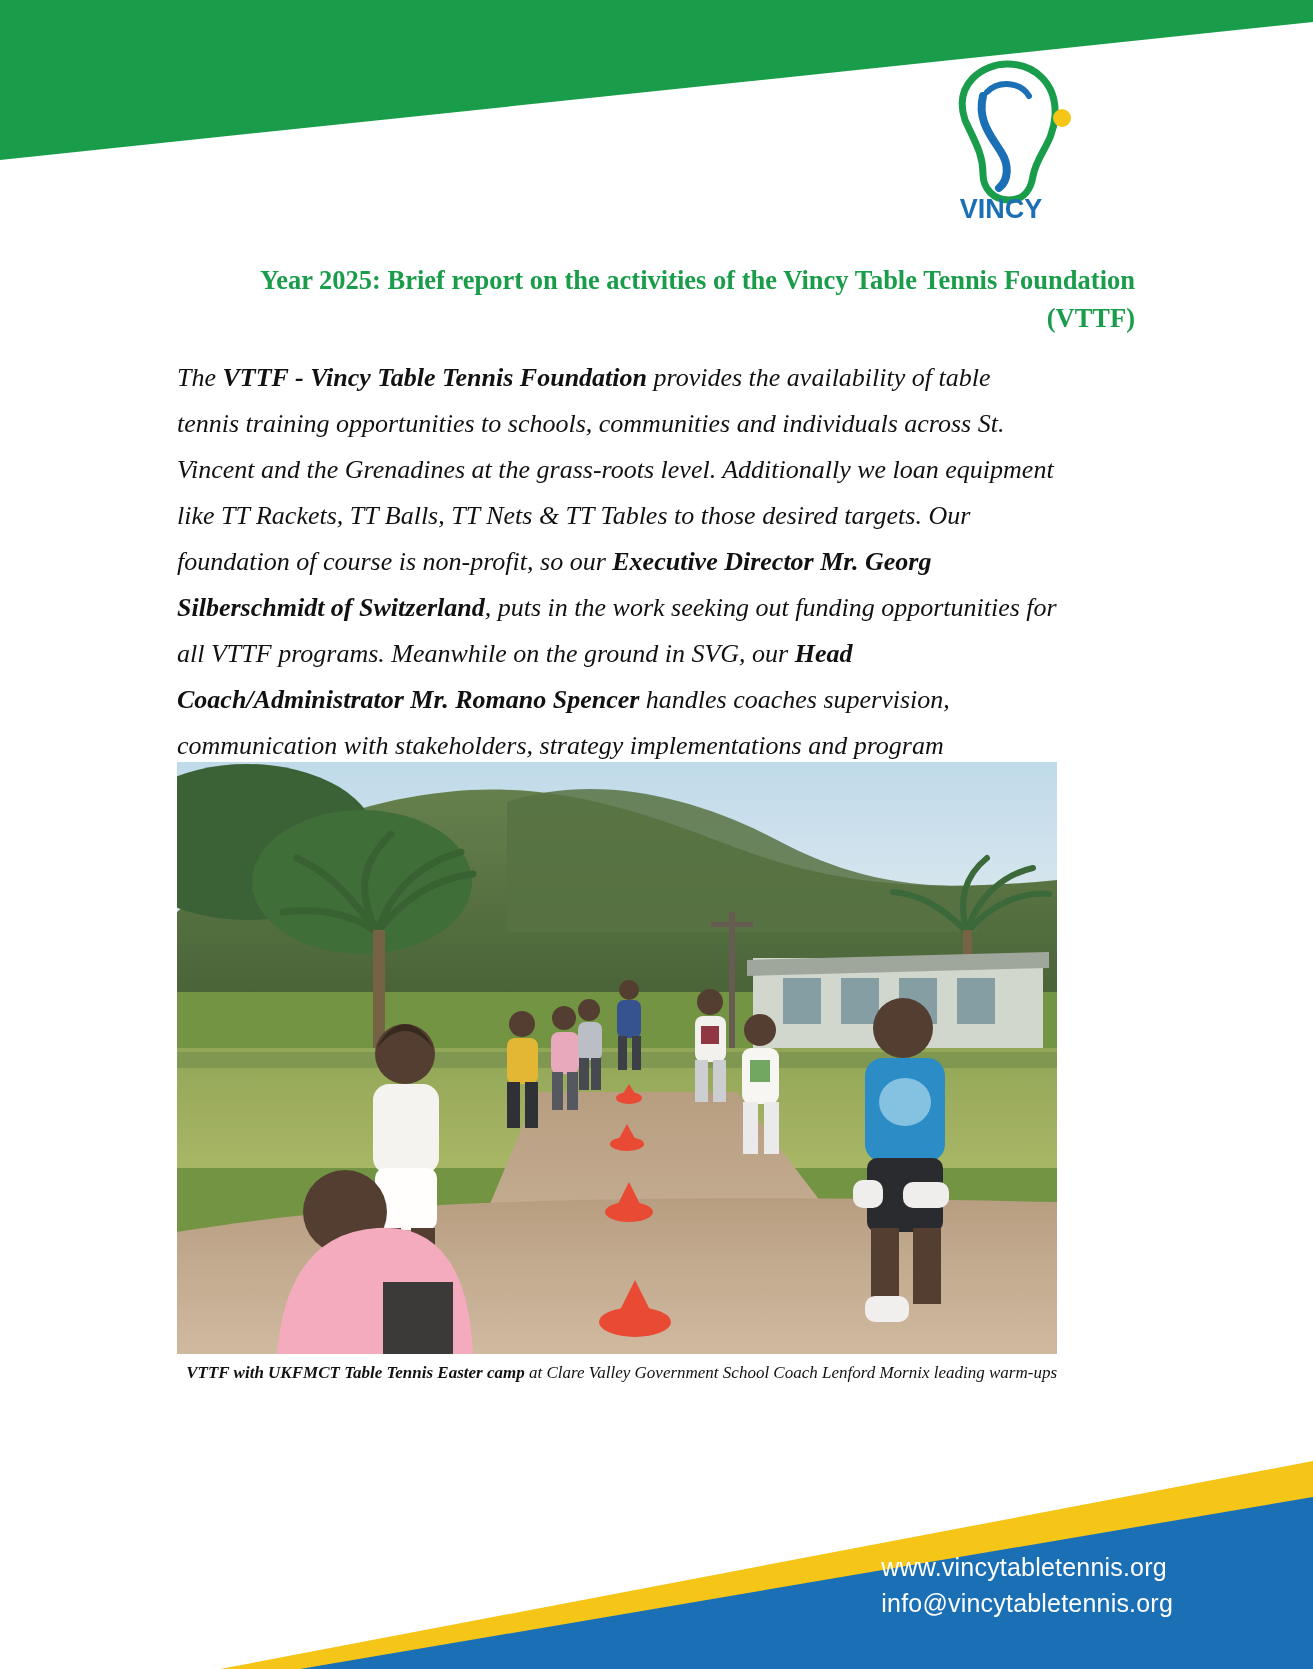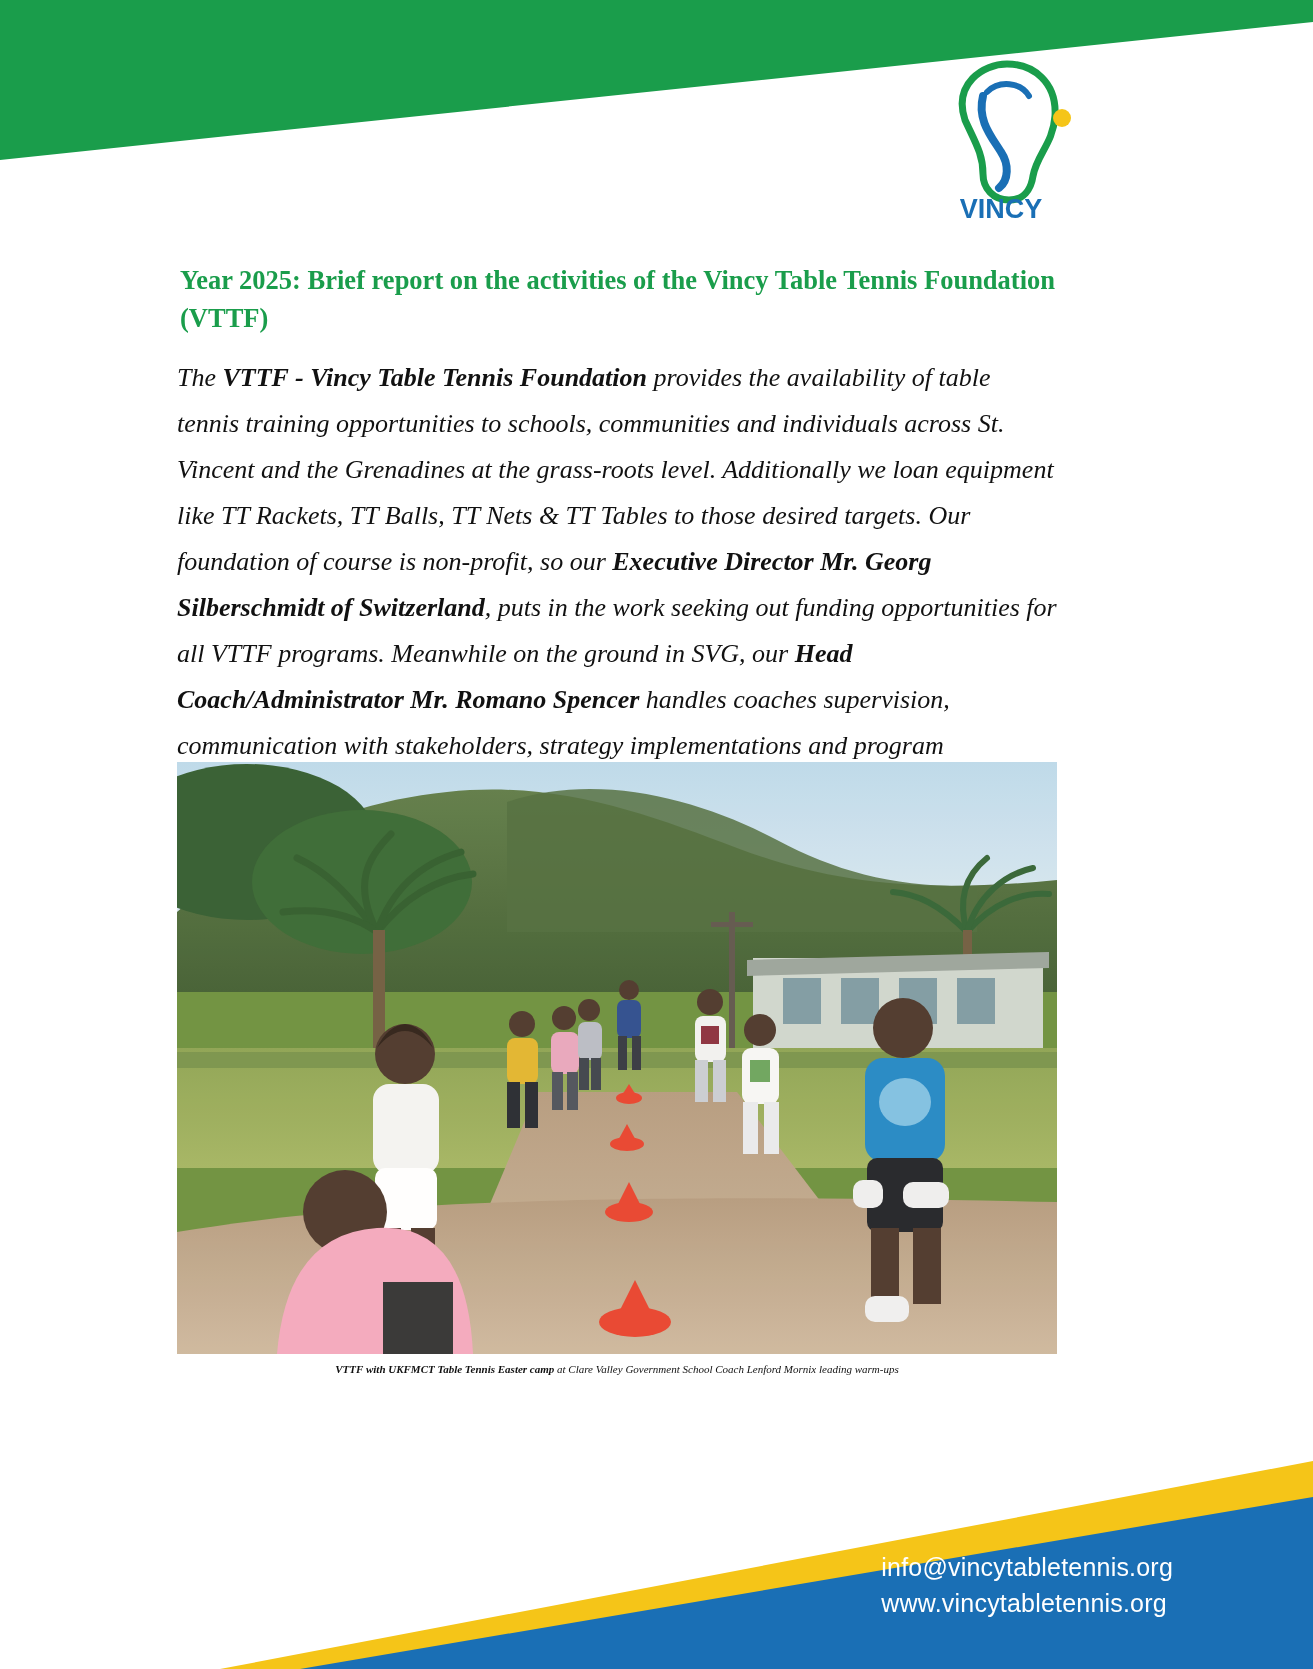--- a/index.html
+++ b/index.html
@@ -36,21 +36,21 @@
     height: 165px;
   }
   .logo-wrap svg { display: block; }
 
   
   .doc-title {
     position: absolute;
     top: 262px;
     left: 180px;
     width: 955px;
-    text-align: left;
+    text-align: right;
     color: #1a9d4b;
     font-family: "Liberation Serif", serif;
     font-weight: bold;
     font-size: 26.5px;
     line-height: 1.42;
   }
 
   
   .body-copy {
     position: absolute;
@@ -79,24 +79,24 @@
     overflow: hidden;
     background: #6b8f3a;
   }
   .photo-frame svg { display: block; }
 
   .photo-caption {
     position: absolute;
     top: 1362px;
     left: 177px;
     width: 880px;
-    text-align: center;
+    text-align: right;
     font-family: "Liberation Serif", serif;
     font-style: italic;
-    font-size: 11px;
+    font-size: 17px;
     color: #111111;
     line-height: 1.3;
   }
   .photo-caption b { font-weight: bold; }
 
   
   .bottom-banner {
     position: absolute;
     left: 0;
     bottom: 0;
@@ -296,15 +296,15 @@
 </div>
 
 <div class="bottom-banner">
   <svg width="1313" height="300" viewBox="0 0 1313 300" xmlns="http://www.w3.org/2000/svg">
     <polygon points="1313,92 1313,300 220,300" fill="#f5c518"></polygon>
     <polygon points="1313,128 1313,300 300,300" fill="#1a6fb5"></polygon>
   </svg>
 </div>
 
 <div class="contact-block">
+  <div class="contact-line">www.vincytabletennis.org</div>
   <div class="contact-line">info@vincytabletennis.org</div>
-  <div class="contact-line">www.vincytabletennis.org</div>
 </div>
 
 </body></html>

